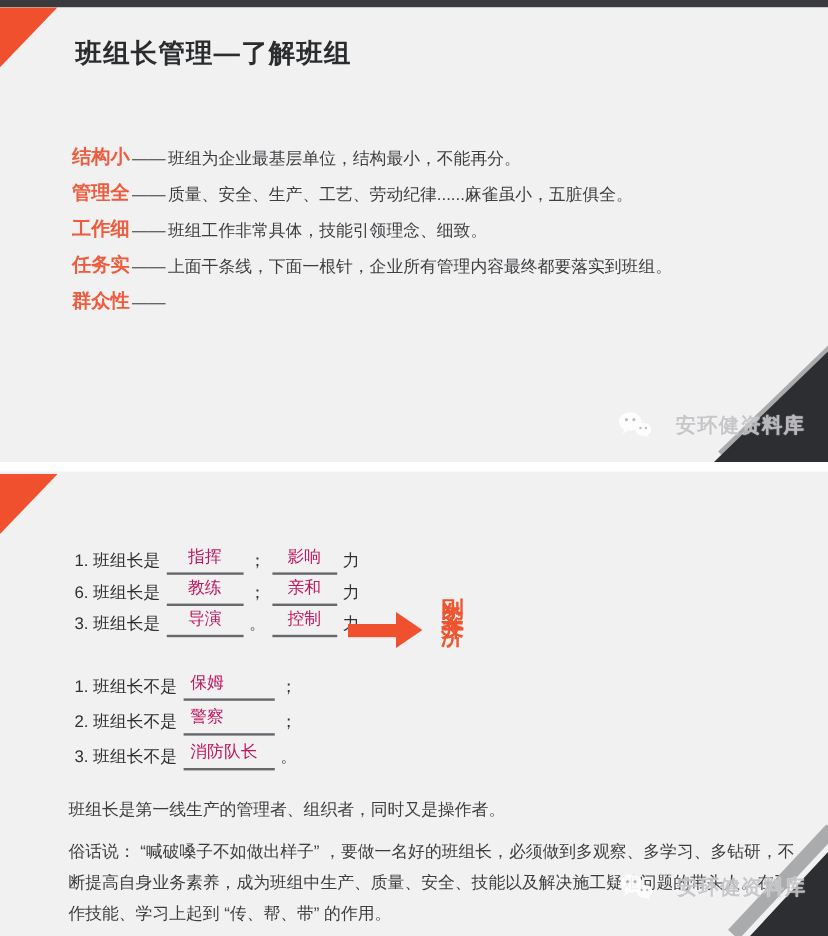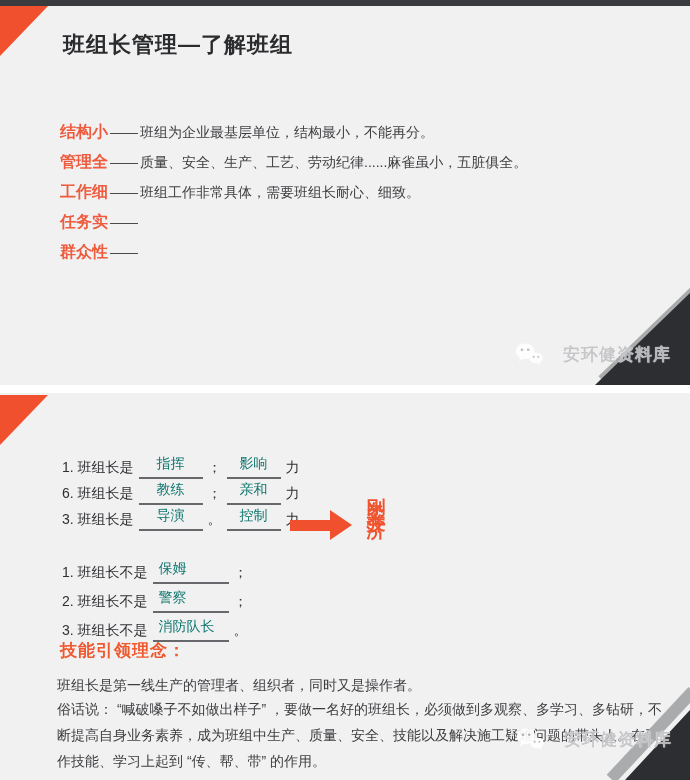--- a/index.html
+++ b/index.html
@@ -46,42 +46,42 @@
     text-shadow:0 0 1px #ffffff;}
 
   
   .is-list{position:absolute;left:62px;top:63px;}
   .not-list{position:absolute;left:62px;top:168px;}
   .fill-row{display:flex;align-items:flex-end;margin-bottom:3px;font-size:14px;
     font-weight:normal;color:#303033;}
   .not-list .fill-row{margin-bottom:6px;align-items:flex-end;}
   .row-prefix{padding-bottom:2px;}
   .blank{display:inline-block;border-bottom:2px solid #66686c;text-align:center;
-    padding:0 4px 3px;margin:0 5px;color:#0f766e;}
+    padding:0 4px 3px;margin:0 5px;color:#be185d;}
   .blank.w1{min-width:56px;}
   .blank.w2{min-width:46px;}
   .blank.wn{min-width:66px;text-align:left;padding-left:6px;}
   .blank .w{position:relative;top:-1px;}
   .row-sep,.row-suffix{padding-bottom:2px;color:#303033;}
 
   
   .arrow{position:absolute;left:290px;top:117px;width:62px;height:30px;z-index:0;}
   .arrow .shaft{position:absolute;left:0;top:10px;width:42px;height:11px;background:#f0502d;}
   .arrow .head{position:absolute;left:40px;top:0;width:0;height:0;
     border-top:15px solid transparent;border-bottom:15px solid transparent;
     border-left:22px solid #f0502d;}
 
   
   .v-slogan{position:absolute;left:363px;top:90px;height:110px;
     writing-mode:vertical-rl;text-orientation:upright;
     font-size:19px;font-weight:bold;color:#f0542f;letter-spacing:7px;}
 
   .skill-heading{position:absolute;left:60px;top:246px;font-size:17px;font-weight:bold;
     color:#f0592f;letter-spacing:1px;}
-  .para1{position:absolute;left:57px;top:284px;width:612px;font-size:14px;color:#3e3e40;}
+  .para1{position:absolute;left:57px;top:273px;width:612px;font-size:14px;color:#3e3e40;}
   .para2{position:absolute;left:57px;top:303px;width:612px;font-size:14px;color:#3e3e40;
     line-height:26px;}
 </style>
 </head>
 <body>
 
 <div class="page">
 
   <div class="slide slide1">
     <div class="topbar"></div>
@@ -96,25 +96,26 @@
         <span class="s1-text">班组为企业最基层单位，结构最小，不能再分。</span>
       </div>
       <div class="s1-item">
         <span class="s1-label">管理全</span>
           <span class="s1-dash">——</span>
         <span class="s1-text">质量、安全、生产、工艺、劳动纪律......麻雀虽小，五脏俱全。</span>
       </div>
       <div class="s1-item">
         <span class="s1-label">工作细</span>
           <span class="s1-dash">——</span>
-        <span class="s1-text">班组工作非常具体，需要班组长耐心、细致。</span>
+        <span class="s1-text">班组工作非常具体，技能引领理念、细致。</span>
       </div>
       <div class="s1-item">
         <span class="s1-label">任务实</span>
           <span class="s1-dash">——</span>
+        <span class="s1-text">上面干条线，下面一根针，企业所有管理内容最终都要落实到班组。</span>
       </div>
       <div class="s1-item">
         <span class="s1-label">群众性</span>
           <span class="s1-dash">——</span>
       </div>
     </div>
 
     <div class="stripe"></div>
     <div class="dark-corner"></div>
 
@@ -179,21 +180,20 @@
         <span class="blank wn"><span class="w">警察</span></span>
         <span class="row-sep">；</span>
       </div>
       <div class="fill-row">
         <span class="row-prefix">3. 班组长不是</span>
         <span class="blank wn"><span class="w">消防队长</span></span>
         <span class="row-sep">。</span>
       </div>
     </div>
 
-    <div class="skill-heading">技能引领理念：</div>
     <div class="para1">班组长是第一线生产的管理者、组织者，同时又是操作者。</div>
     <div class="para2">俗话说： “喊破嗓子不如做出样子” ，要做一名好的班组长，必须做到多观察、多学习、多钻研，不断提高自身业务素养，成为班组中生产、质量、安全、技能以及解决施工疑难问题的带头人。在工作技能、学习上起到 “传、帮、带” 的作用。</div>
 
     <div class="stripe"></div>
     <div class="dark-corner"></div>
 
     <div class="watermark">
       <svg width="28" height="24" viewBox="0 0 36 30">
         <ellipse cx="13" cy="11.5" rx="12" ry="10" fill="#ffffff"></ellipse>
         <path d="M7 19 L5 25 L12 20 Z" fill="#ffffff"></path>

